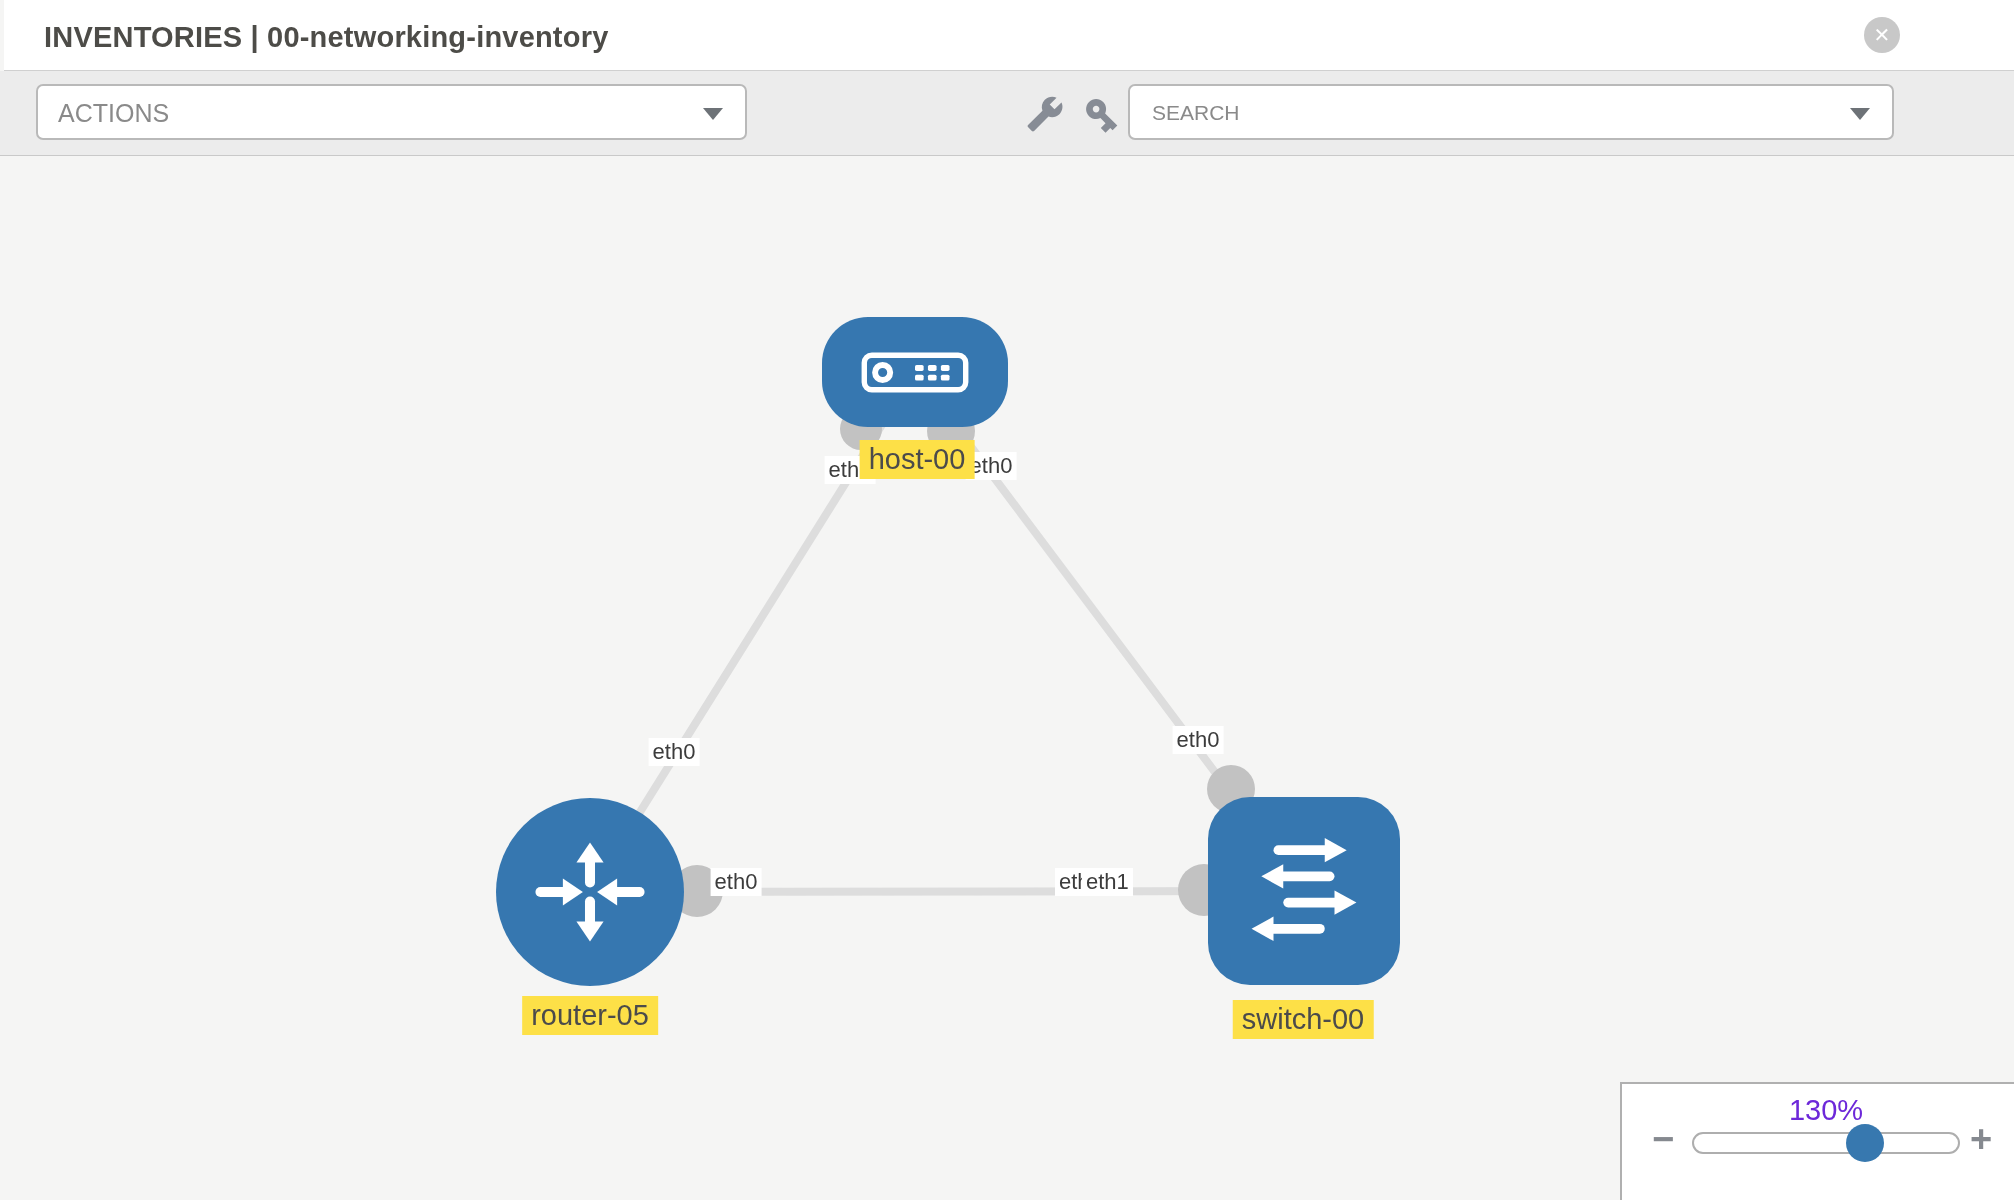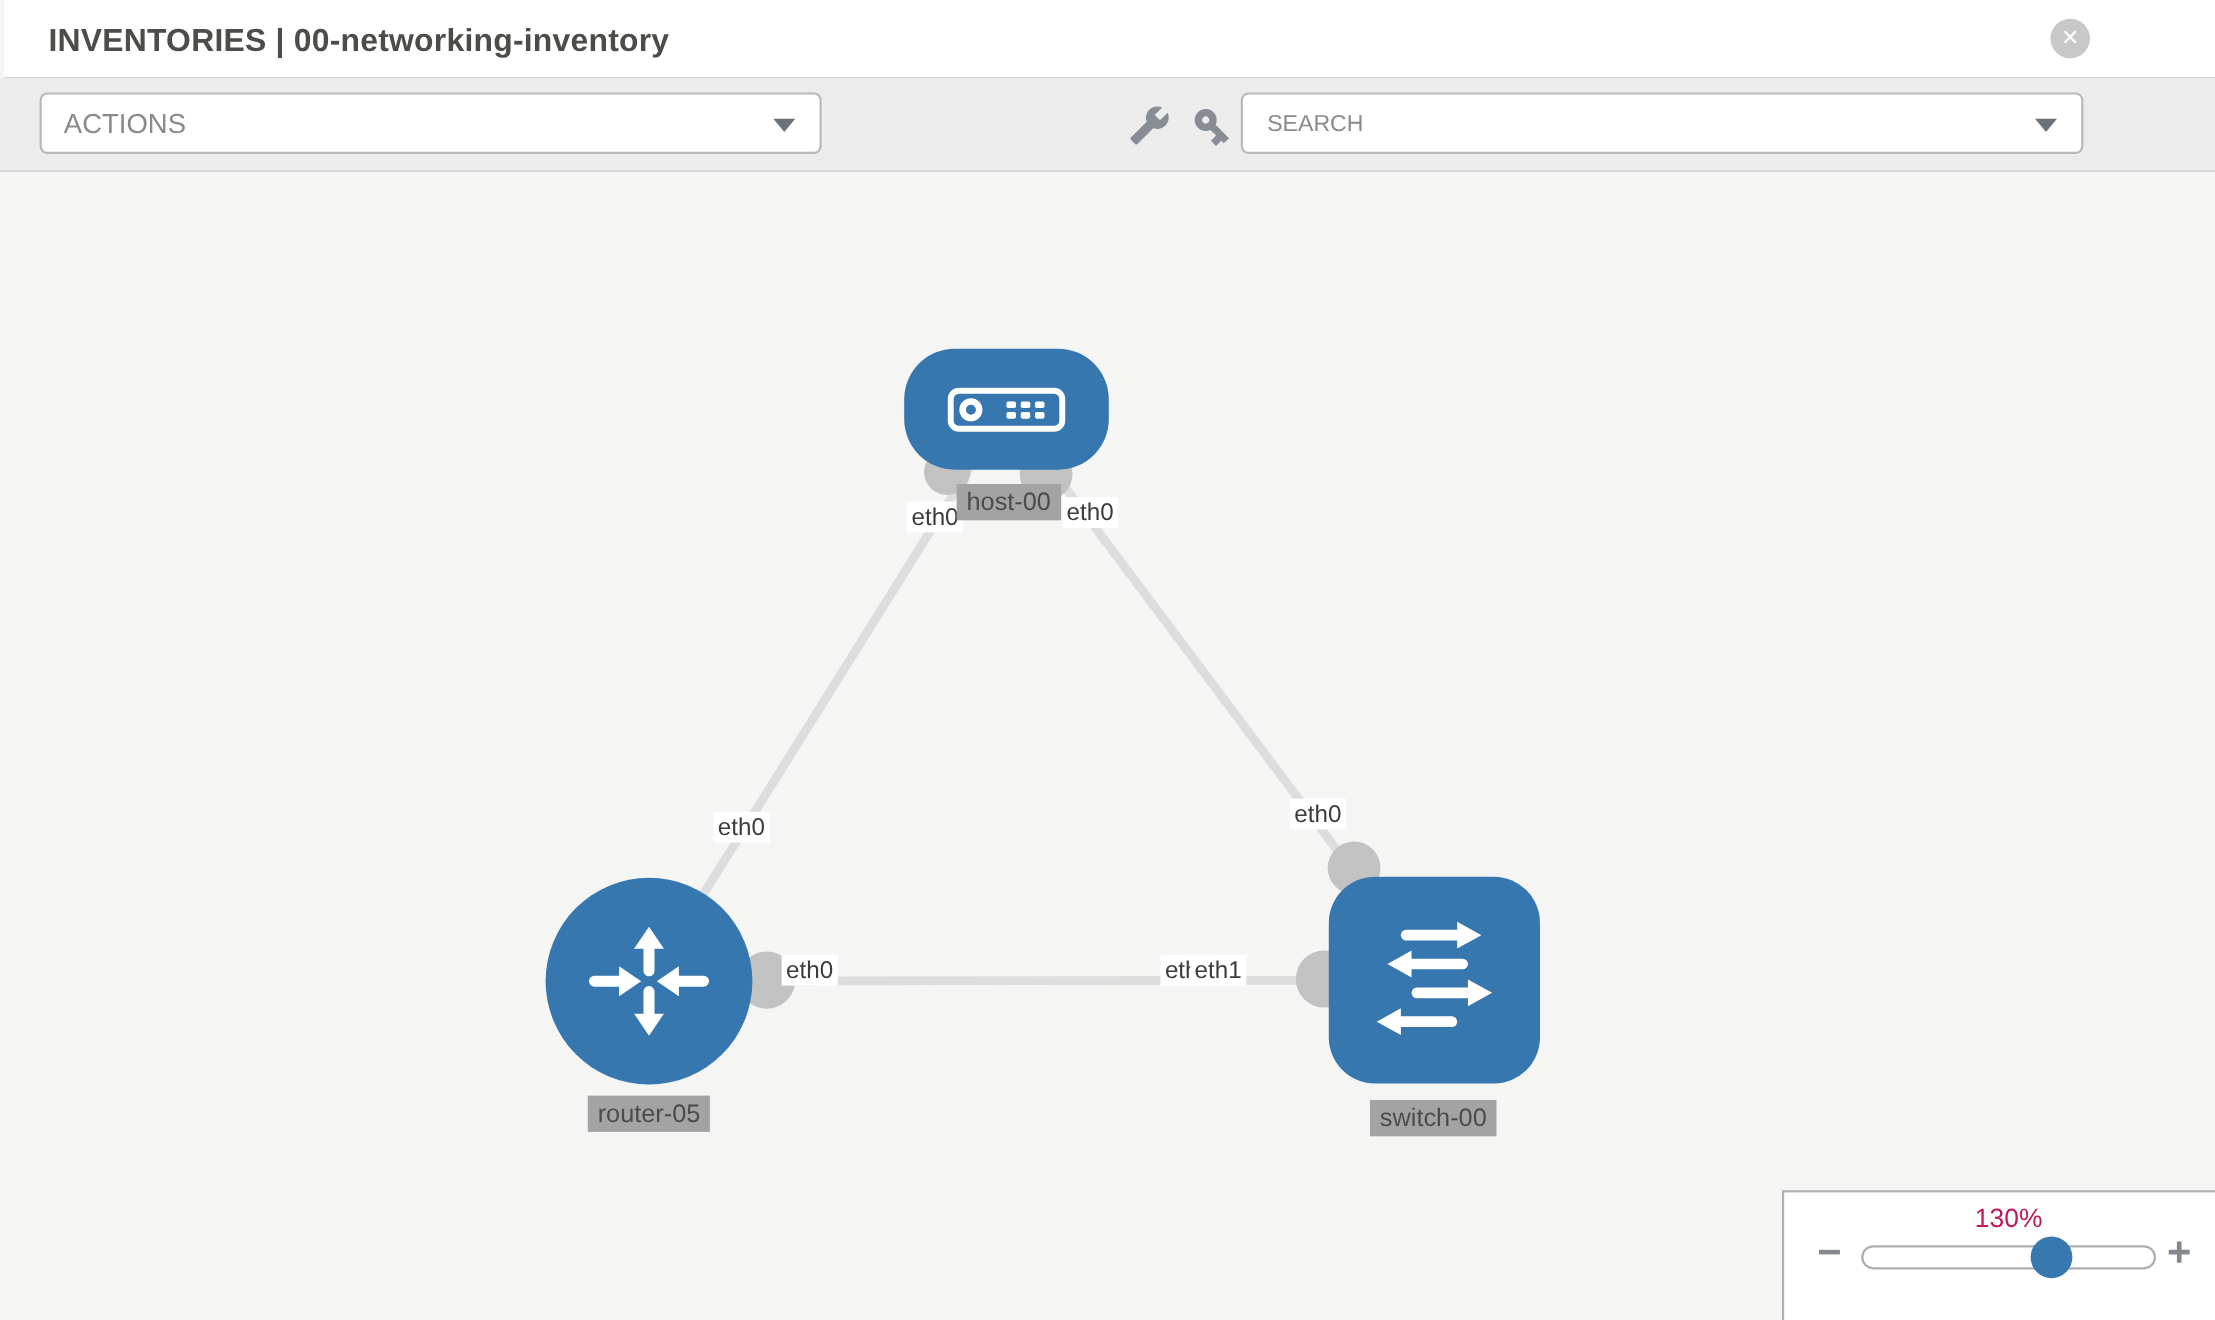--- a/index.html
+++ b/index.html
@@ -52,35 +52,35 @@
   
   .canvas { position: absolute; left: 0; top: 156px; width: 2014px; height: 1044px; background: #f5f5f4; }
   .links-layer { position: absolute; left: 0; top: 0; width: 2014px; height: 1200px; z-index: 1; }
 
   .node { position: absolute; background: #3677b0; z-index: 2; display: flex; align-items: center; justify-content: center; cursor: pointer; }
   .node-host   { left: 822px; top: 317px; width: 186px; height: 110px; border-radius: 46px; }
   .node-router { left: 496px; top: 798px; width: 188px; height: 188px; border-radius: 50%; }
   .node-switch { left: 1208px; top: 797px; width: 192px; height: 188px; border-radius: 42px; }
 
   .node-label {
-    position: absolute; background: #a3a3a3; color: #4b4b4b; font-size: 23px;
+    position: absolute; background: #fde047; color: #4b4b4b; font-size: 29px;
     padding: 3px 9px; z-index: 4; white-space: nowrap; transform: translateX(-50%);
   }
   .port-label {
     position: absolute; background: #ffffff; color: #3c3c3c; font-size: 22px;
     padding: 1px 4px; z-index: 3; white-space: nowrap;
   }
   .centered { transform: translateX(-50%); }
 
   
   .zoom-panel {
     position: absolute; left: 1620px; top: 1082px; width: 404px; height: 128px;
     background: #ffffff; border: 2px solid #b0b0b0; box-sizing: border-box; z-index: 20;
   }
-  .zoom-level { position: absolute; left: 204px; top: 10px; transform: translateX(-50%); font-size: 24px; color: #be185d; }
+  .zoom-level { position: absolute; left: 204px; top: 10px; transform: translateX(-50%); font-size: 29px; color: #6d28d9; }
   .zoom-minus, .zoom-plus {
     position: absolute; top: 36px; font-size: 38px; font-weight: bold; color: #85898f;
     cursor: pointer; user-select: none; line-height: 38px;
   }
   .zoom-minus { left: 30px; }
   .zoom-plus  { left: 348px; }
   .zoom-track {
     position: absolute; left: 70px; top: 48px; width: 268px; height: 22px; box-sizing: border-box;
     background: #ffffff; border: 2px solid #aeaeae; border-radius: 12px; cursor: pointer;
   }

